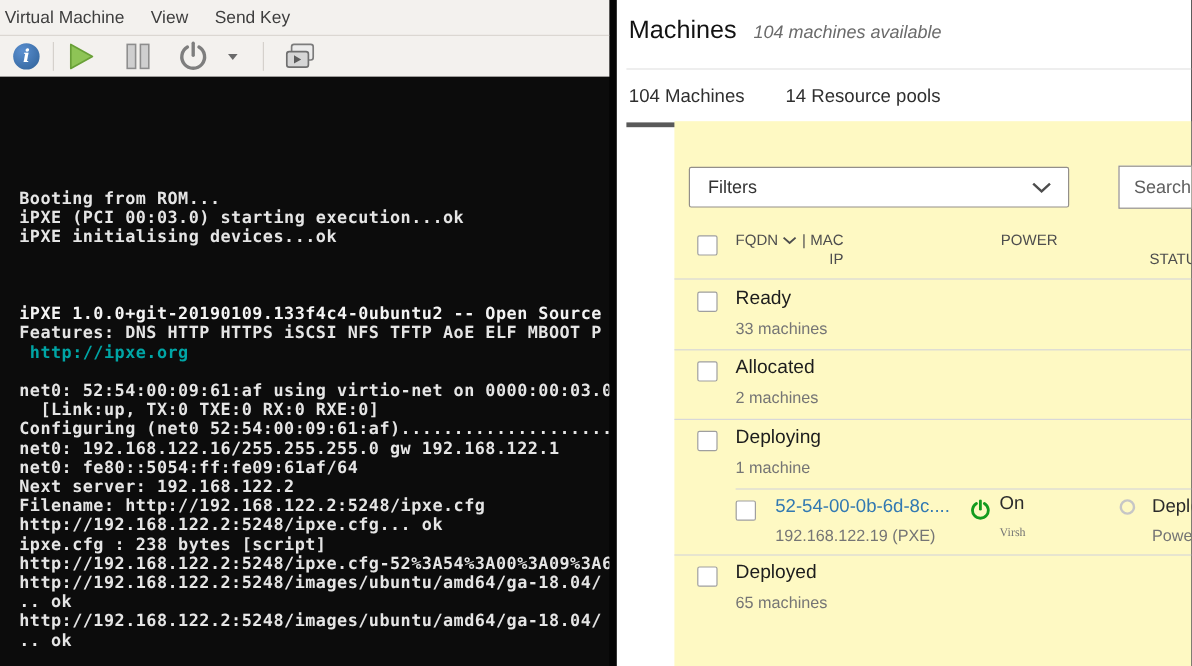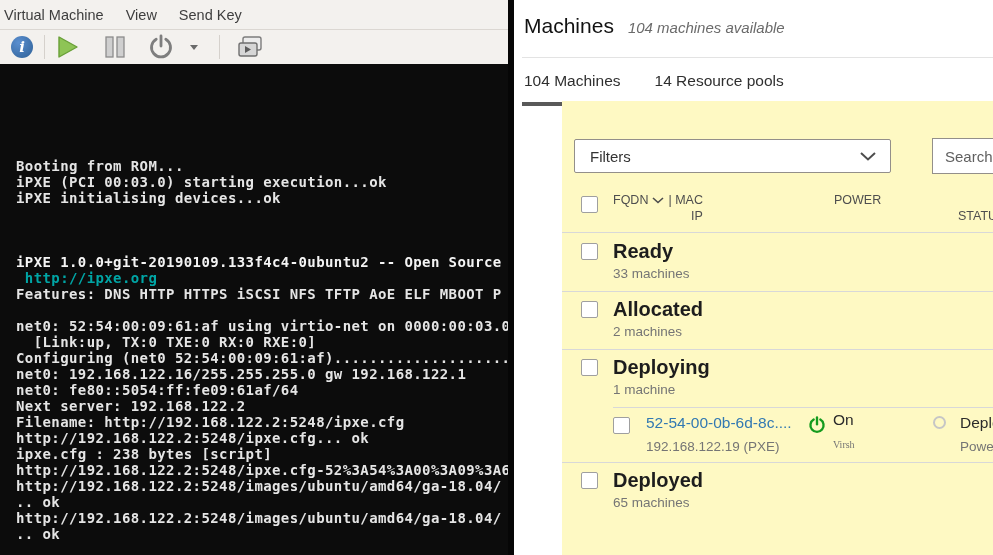--- a/index.html
+++ b/index.html
@@ -65,21 +65,21 @@
   .thead .checkbox { position:absolute; left:19px; top:3px; }
   .th-fqdn { position:absolute; left:51px; top:0; font-size:12.5px; color:#4e4e4e; }
   .th-line1 { display:flex; align-items:center; gap:4px; }
   .th-ip { margin-top:2px; }
   .th-power  { position:absolute; left:272px; top:0; font-size:12.5px; color:#4e4e4e; }
   .th-status { position:absolute; left:396px; top:16px; font-size:12.5px; color:#4e4e4e; }
   .thead-rule { position:absolute; left:0; right:0; top:131px; height:1px; background:#d8d8d8; }
 
   .grow { position:absolute; left:0; right:0; }
   .grow .checkbox { position:absolute; left:19px; }
-  .g-label { position:absolute; left:51px; font-size:20px; font-weight:700; color:#1d1d1d; }
+  .g-label { position:absolute; left:51px; font-size:16px; font-weight:400; color:#1d1d1d; }
   .g-count { position:absolute; left:51px; font-size:13.5px; color:#757575; }
   .rule { position:absolute; right:0; height:1px; background:#d8d8d8; left:0; }
   .rule.indent { left:51px; }
 
   .machine-row { position:absolute; left:0; right:0; top:310px; height:51px; }
   .machine-row .checkbox { position:absolute; left:51px; top:6px; }
   .m-link { position:absolute; left:84px; top:3px; font-size:15.5px; color:#3279b2;
             text-decoration:none; white-space:nowrap; }
   .m-ip { position:absolute; left:84px; top:28px; font-size:13.5px; color:#757575; white-space:nowrap; }
   .m-power-icon { position:absolute; left:246px; top:5px; }
@@ -138,22 +138,22 @@
     </div>
 
     <div class="console" id="console">
         <div class="tline">Booting from ROM...</div>
         <div class="tline">iPXE (PCI 00:03.0) starting execution...ok</div>
         <div class="tline">iPXE initialising devices...ok</div>
         <div class="tline"> </div>
         <div class="tline"> </div>
         <div class="tline"> </div>
         <div class="tline bright">iPXE 1.0.0+git-20190109.133f4c4-0ubuntu2 -- Open Source</div>
+        <div class="tline">Features: DNS HTTP HTTPS iSCSI NFS TFTP AoE ELF MBOOT P</div>
         <div class="tline cyan"> http://ipxe.org</div>
-        <div class="tline">Features: DNS HTTP HTTPS iSCSI NFS TFTP AoE ELF MBOOT P</div>
         <div class="tline"> </div>
         <div class="tline">net0: 52:54:00:09:61:af using virtio-net on 0000:00:03.0</div>
         <div class="tline">  [Link:up, TX:0 TXE:0 RX:0 RXE:0]</div>
         <div class="tline">Configuring (net0 52:54:00:09:61:af)........................</div>
         <div class="tline">net0: 192.168.122.16/255.255.255.0 gw 192.168.122.1</div>
         <div class="tline">net0: fe80::5054:ff:fe09:61af/64</div>
         <div class="tline">Next server: 192.168.122.2</div>
         <div class="tline">Filename: http://192.168.122.2:5248/ipxe.cfg</div>
         <div class="tline">http://192.168.122.2:5248/ipxe.cfg... ok</div>
         <div class="tline">ipxe.cfg : 238 bytes [script]</div>

